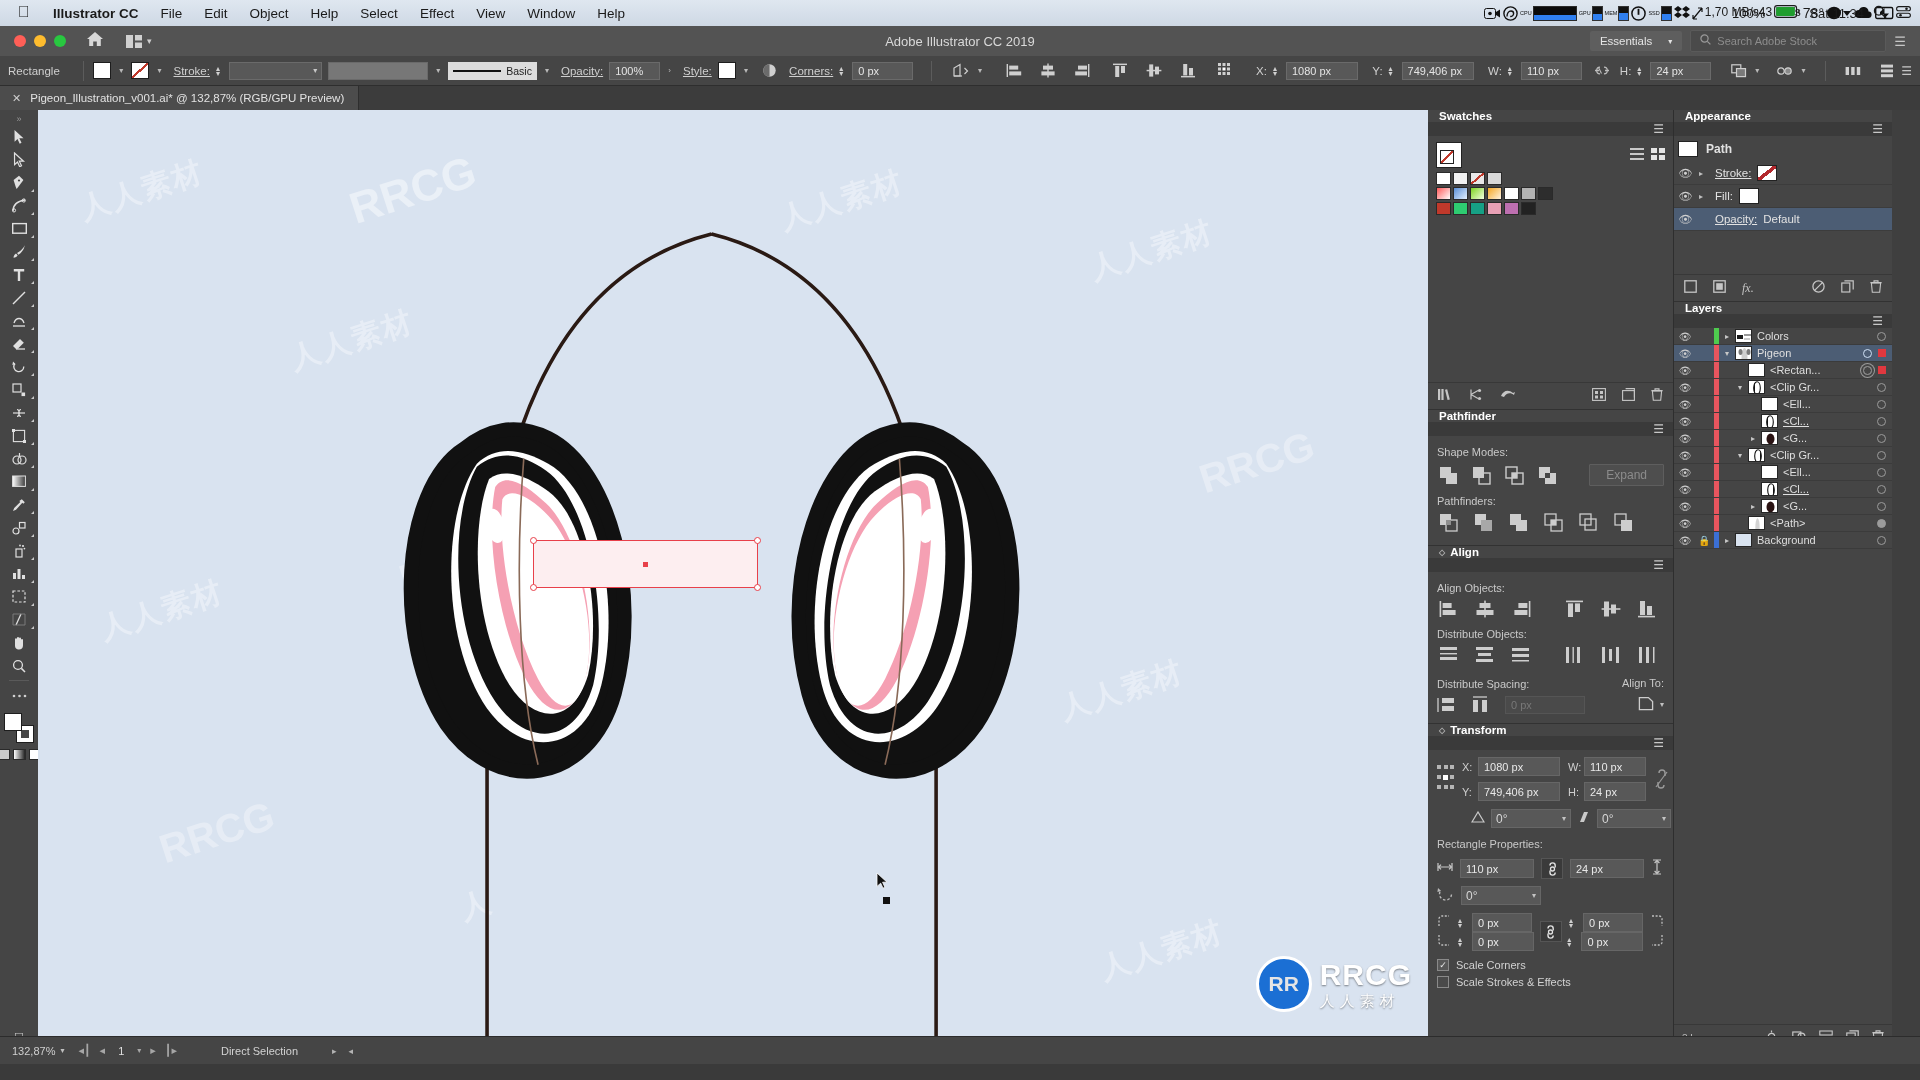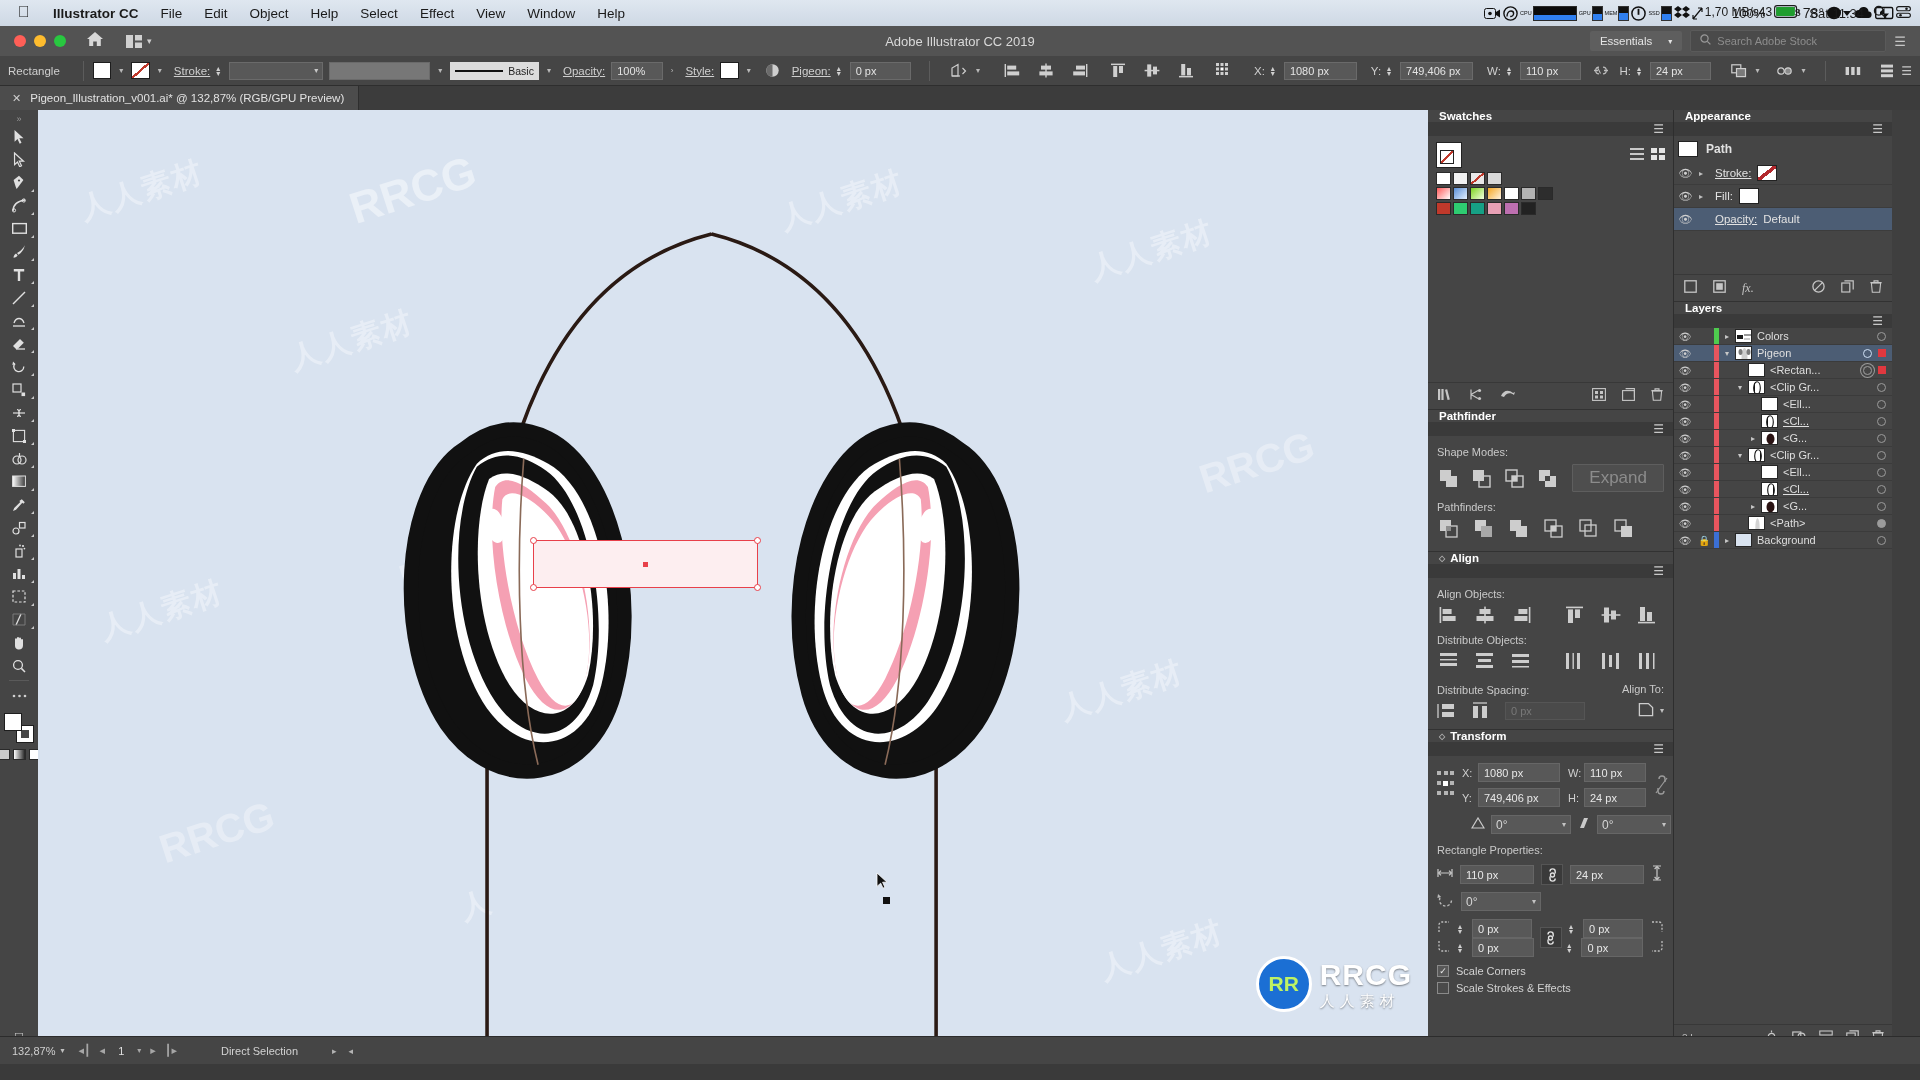--- a/index.html
+++ b/index.html
@@ -153,21 +153,21 @@
     display:flex; align-items:center; gap:16px; padding:5px 10px;
     border-top:1px solid #383838; color:#c4c4c4; font-size:12px;
   }
   .panel-footer .sp { margin-left:auto; }
 
   
   .pf-row { display:flex; align-items:center; gap:14px; margin:2px 0 9px 2px;}
   .pf-btn { width:19px; height:19px; position:relative; }
   .expand-btn {
     margin-left:auto; background:#4e4e4e; border:1px solid #5e5e5e; color:#8c8c8c;
-    font-size:17px; padding:3px 16px; border-radius:1px;
+    font-size:12px; padding:3px 16px; border-radius:1px;
   }
   .pf-row2 { display:flex; align-items:center; gap:16px; margin:2px 0 4px 2px;}
 
   
   .al-row { display:flex; align-items:center; margin:3px 0 10px 2px; }
   .al-grp { display:flex; gap:16px; }
   .al-grp.second { margin-left:34px; }
   .al-btn { width:20px; height:18px; }
   .alignto { margin-left:auto; display:flex; flex-direction:column; align-items:flex-end; }
   .spacefld { background:#4a4a4a; border:1px solid #555; height:18px; width:80px; color:#787878; display:flex;align-items:center;padding:0 5px;font-size:11px;}
@@ -246,21 +246,21 @@
 
   
   .wm { position:absolute; color:rgba(255,255,255,0.38); font-size:30px; font-weight:bold;
         transform:rotate(-18deg); pointer-events:none; letter-spacing:2px; user-select:none;}
   .wm2 { position:absolute; color:rgba(255,255,255,0.34); font-size:26px; font-weight:bold;
         transform:rotate(-18deg); pointer-events:none; user-select:none;}
   .logo-badge {
     position:absolute; right:16px; bottom:40px; display:flex; align-items:center; gap:8px;
   }
   .logo-circle { width:56px; height:56px; border-radius:50%; background:#1b6fd4; display:flex; align-items:center; justify-content:center;
-     color:#bef264; font-size:21px; font-weight:bold; border:3px solid #fff;text-align:center;}
+     color:#e5e5e5; font-size:21px; font-weight:bold; border:3px solid #fff;text-align:center;}
   .logo-text { display:flex; flex-direction:column; line-height:1; color:#fff; text-shadow:0 1px 2px rgba(0,0,0,.45);}
   .logo-text b { font-size:30px; letter-spacing:1px; }
   .logo-text s { font-size:15px; text-decoration:none; letter-spacing:5px; margin-top:3px;}
 </style>
 </head>
 <body>
 
 <div class="app">
 
   <div class="macbar">
@@ -447,21 +447,21 @@
     <span class="caret">›</span>
     <span class="lbl u" style="margin-left:4px">Style:</span>
     <span class="sw"></span>
     <span class="caret">▾</span>
     <span class="icobtn" style="margin-left:6px">
       <svg width="15" height="15" viewBox="0 0 15 15">
           <circle cx="7.5" cy="7.5" r="6.2" fill="#cfcfcf"></circle>
           <path d="M7.5 1.3a6.2 6.2 0 000 12.4z" fill="#6b6b6b"></path>
         </svg>
     </span>
-    <span class="lbl u" style="margin-left:6px">Pigeon:</span>
+    <span class="lbl u" style="margin-left:6px">Corners:</span>
     <span class="spinner">▴<br>▾</span>
     <span class="fld w72">0 px</span>
     <span class="vdiv" style="margin-left:12px"></span>
     <span class="icobtn" style="margin-left:12px">
       <svg width="17" height="15" viewBox="0 0 17 15">
           <path d="M1 13V5l6-3.5V13z" fill="none" stroke="#cfcfcf" stroke-width="1.2"></path>
           <path d="M1 13h8" stroke="#cfcfcf" stroke-width="1.2"></path>
           <path d="M11.5 11l3-3 -3-3" fill="none" stroke="#cfcfcf" stroke-width="1.2"></path>
         </svg>
     </span>

